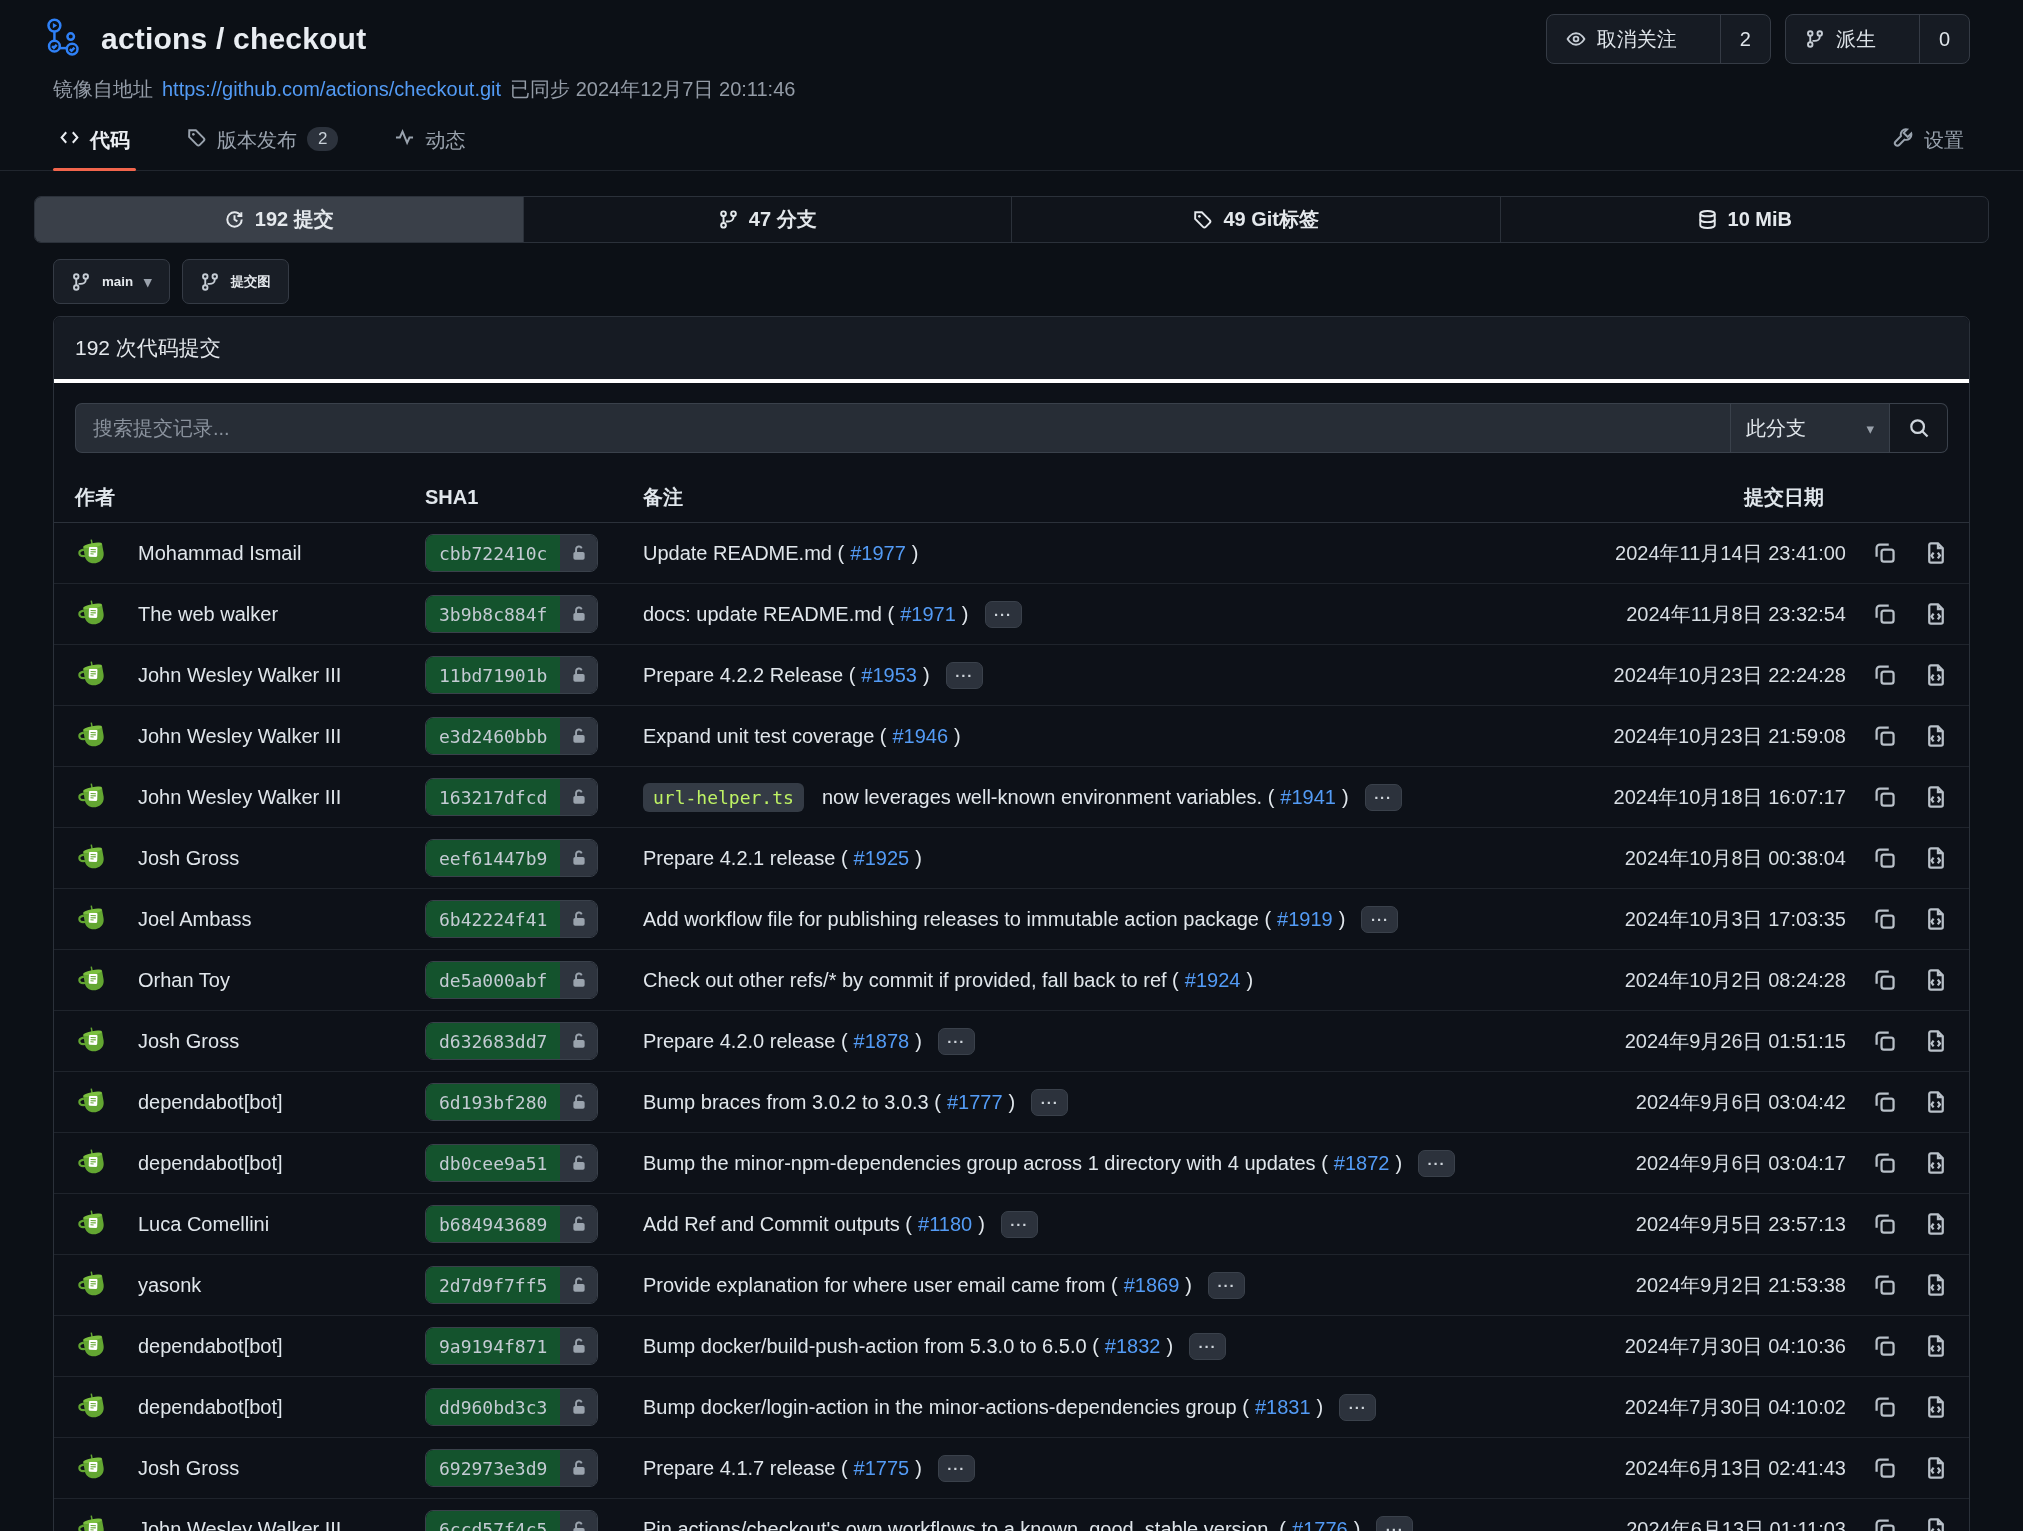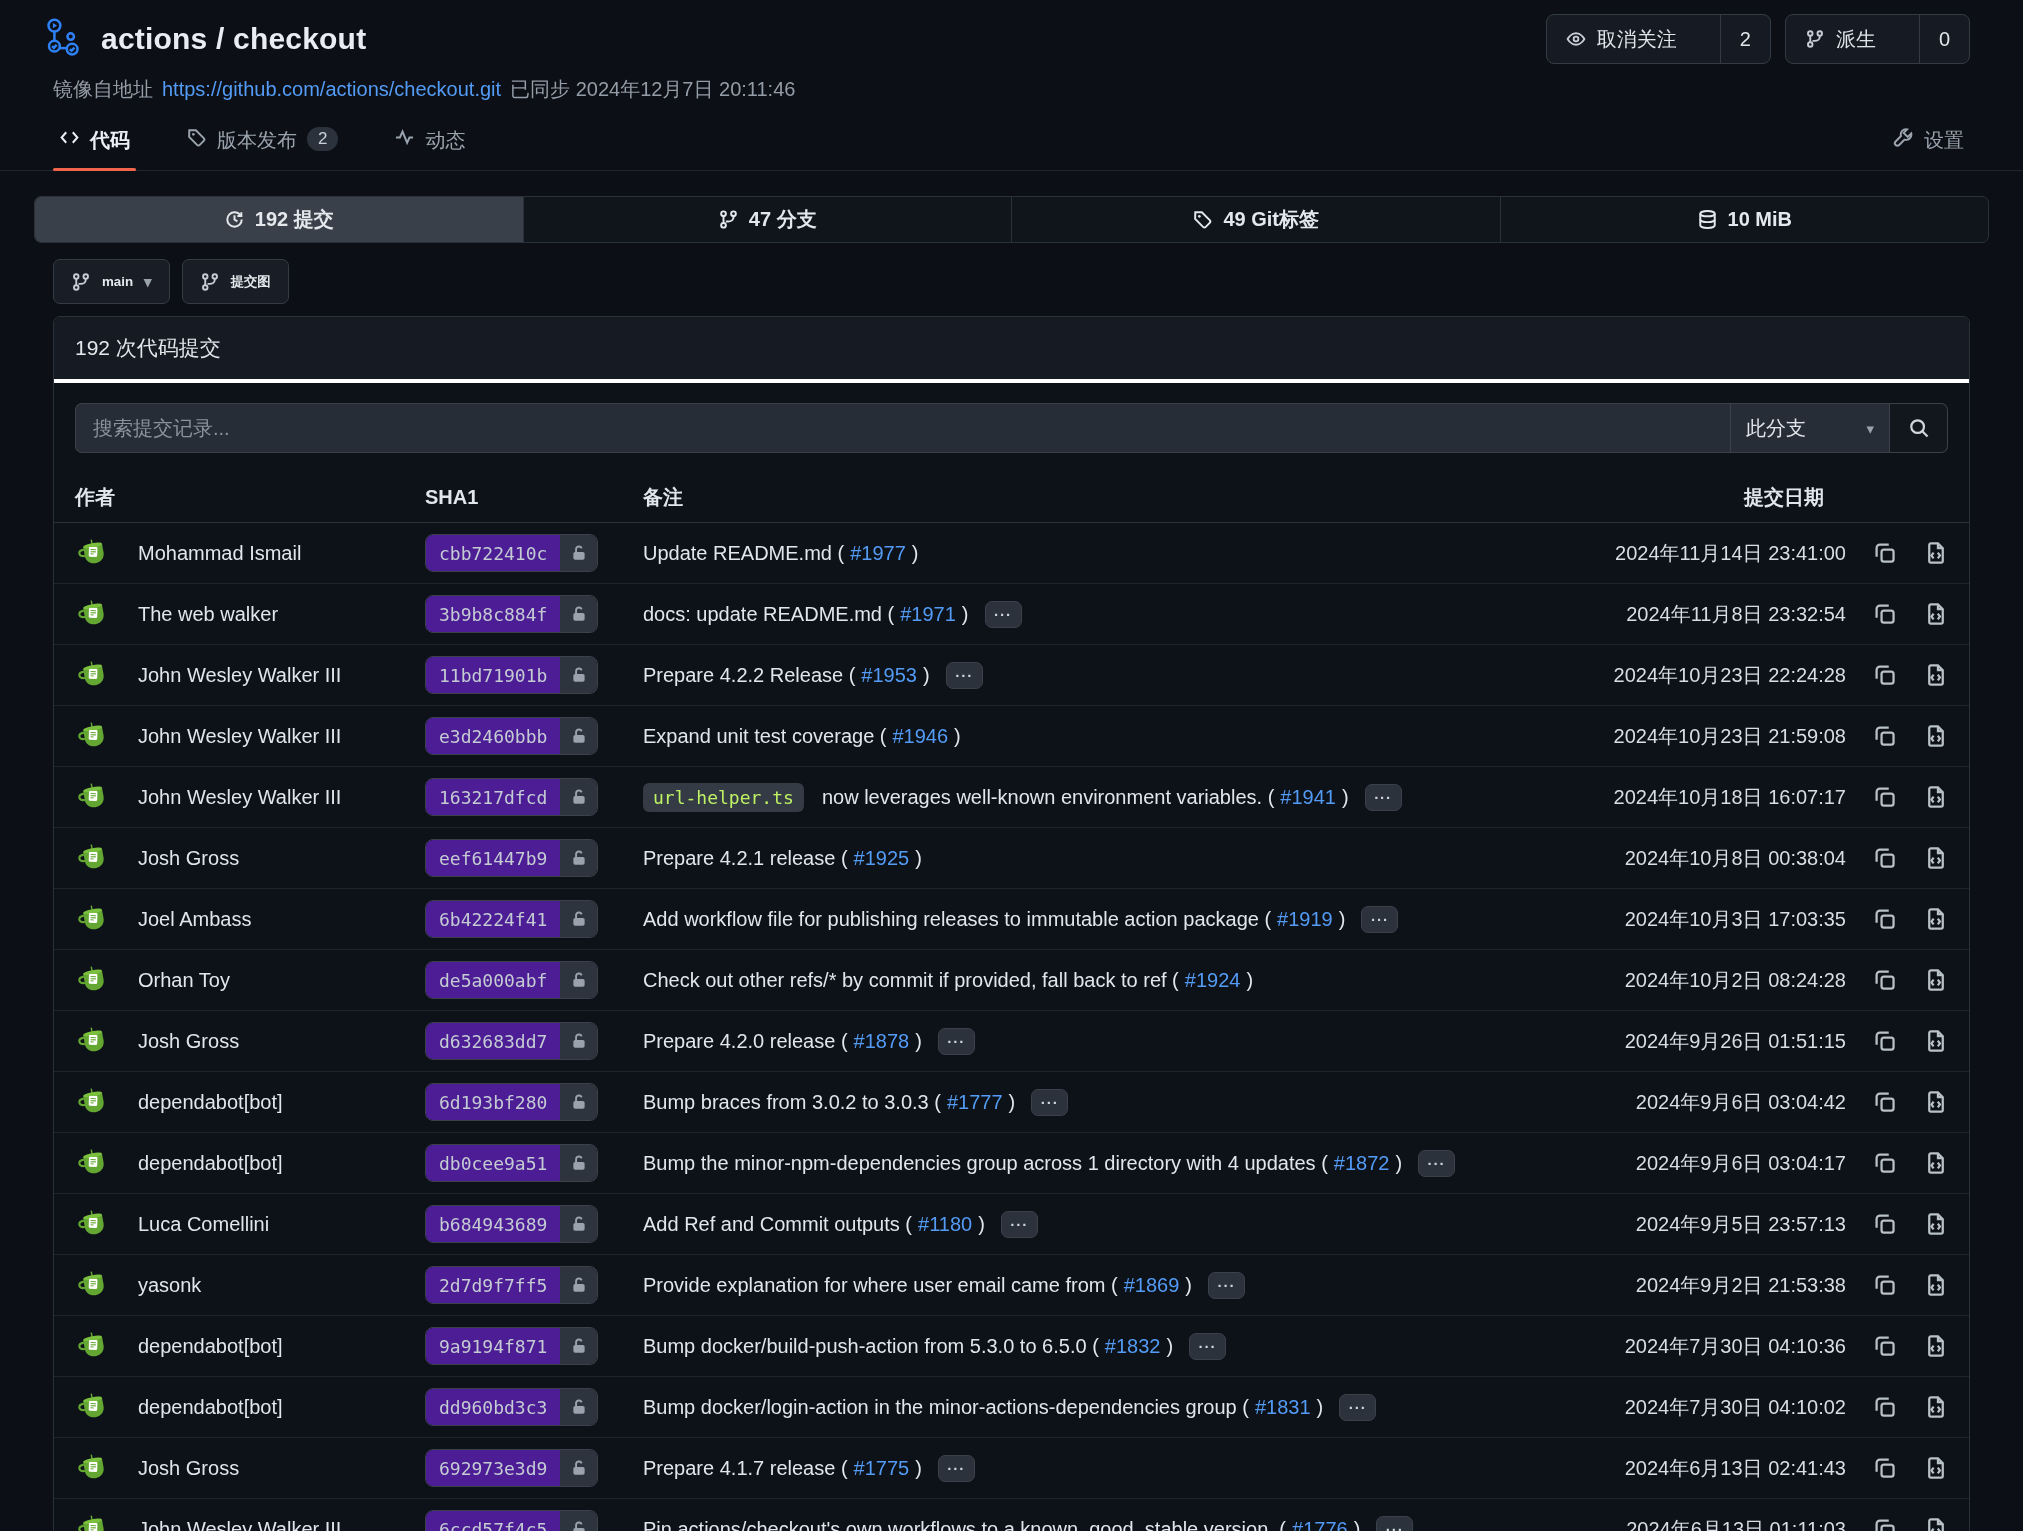--- a/index.html
+++ b/index.html
@@ -63,21 +63,21 @@
 
   
   .grid-row { display:grid; grid-template-columns:350px 218px 1fr 400px; align-items:center; padding:0 21px; }
   .thead { height:50px; font-weight:700; color:#e0e6eb; border-bottom:1px solid #2b313a; }
   .th-date { text-align:right; padding-right:124px; }
   .commit-row { height:61px; border-bottom:1px solid #1f242c; }
   .cell-author { display:flex; align-items:center; gap:29px; }
   .avatar { width:34px; height:34px; }
   .author-name { color:#e0e6eb; }
   .sha-pill { display:inline-flex; align-items:stretch; height:38px; border:1px solid #3a414b; border-radius:8px; overflow:hidden; }
-  .sha-text { display:flex; align-items:center; padding:0 13px; background:#4c1d95; font-family:"DejaVu Sans Mono","Liberation Mono",monospace; font-size:18px; color:#c4cbd3; }
+  .sha-text { display:flex; align-items:center; padding:0 13px; background:#14532d; font-family:"DejaVu Sans Mono","Liberation Mono",monospace; font-size:18px; color:#c4cbd3; }
   .sha-lock { display:flex; align-items:center; justify-content:center; width:37px; background:#2e343e; color:#9aa3ad; }
   .sha-lock svg { width:18px; height:18px; }
   .cell-msg { display:flex; align-items:center; gap:6px; white-space:nowrap; overflow:hidden; }
   .code-chip { background:#343b45; border-radius:6px; padding:4px 10px; font-family:"DejaVu Sans Mono","Liberation Mono",monospace; font-size:18px; color:#bef264; margin-right:12px; }
   .msg-text { color:#e0e6eb; }
   .more-btn { margin-left:10px; width:37px; height:27px; border-radius:7px; background:#2c323c; border:1px solid #3a414b; color:#cfd5db; display:inline-flex; align-items:center; justify-content:center; font-weight:700; font-size:15px; letter-spacing:1px; flex:0 0 auto; }
   .cell-date { display:flex; align-items:center; justify-content:flex-end; gap:27px; color:#d8dee4; }
   .icon-btn { width:24px; height:24px; color:#b9c1c9; background:none; border:none; }
   .icon-btn svg { width:24px; height:24px; stroke:currentColor; stroke-width:1.5; fill:none; }
 </style>

